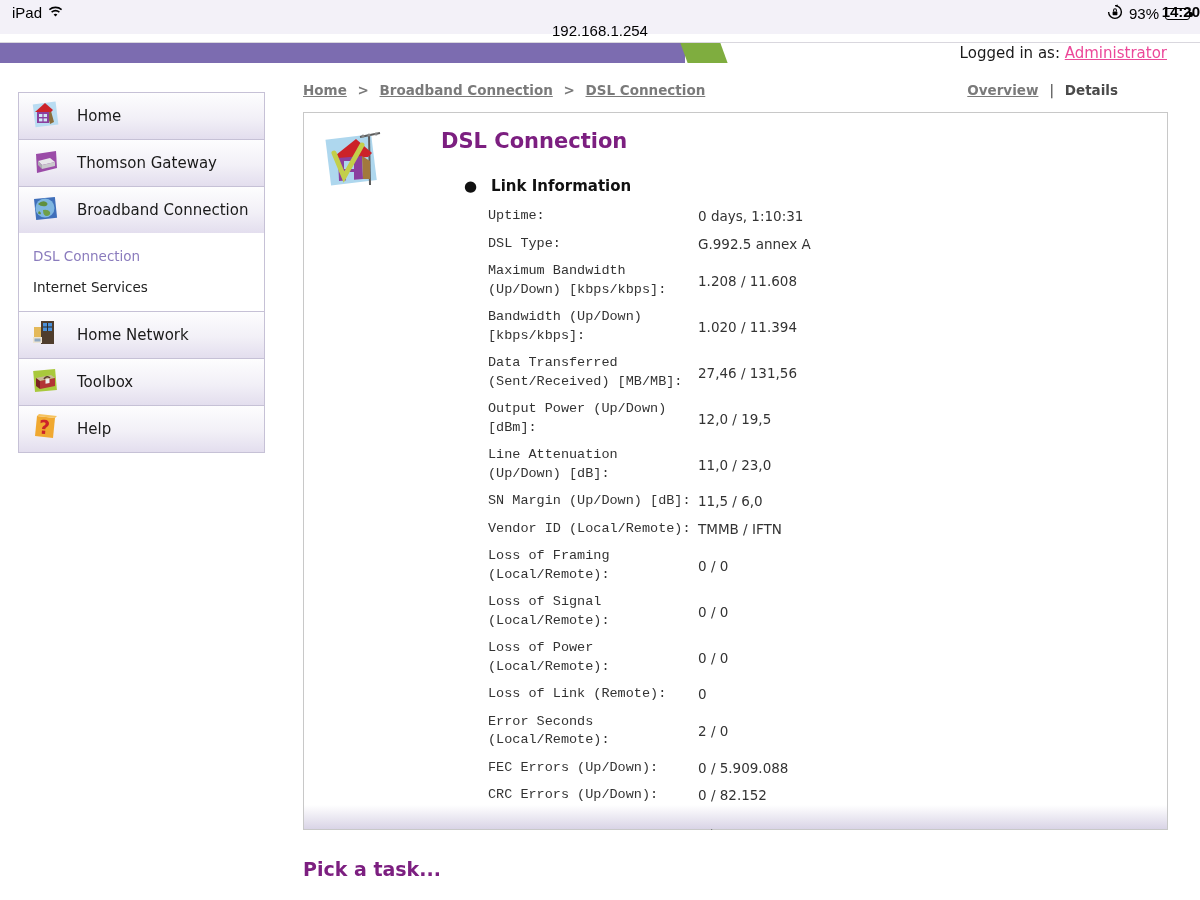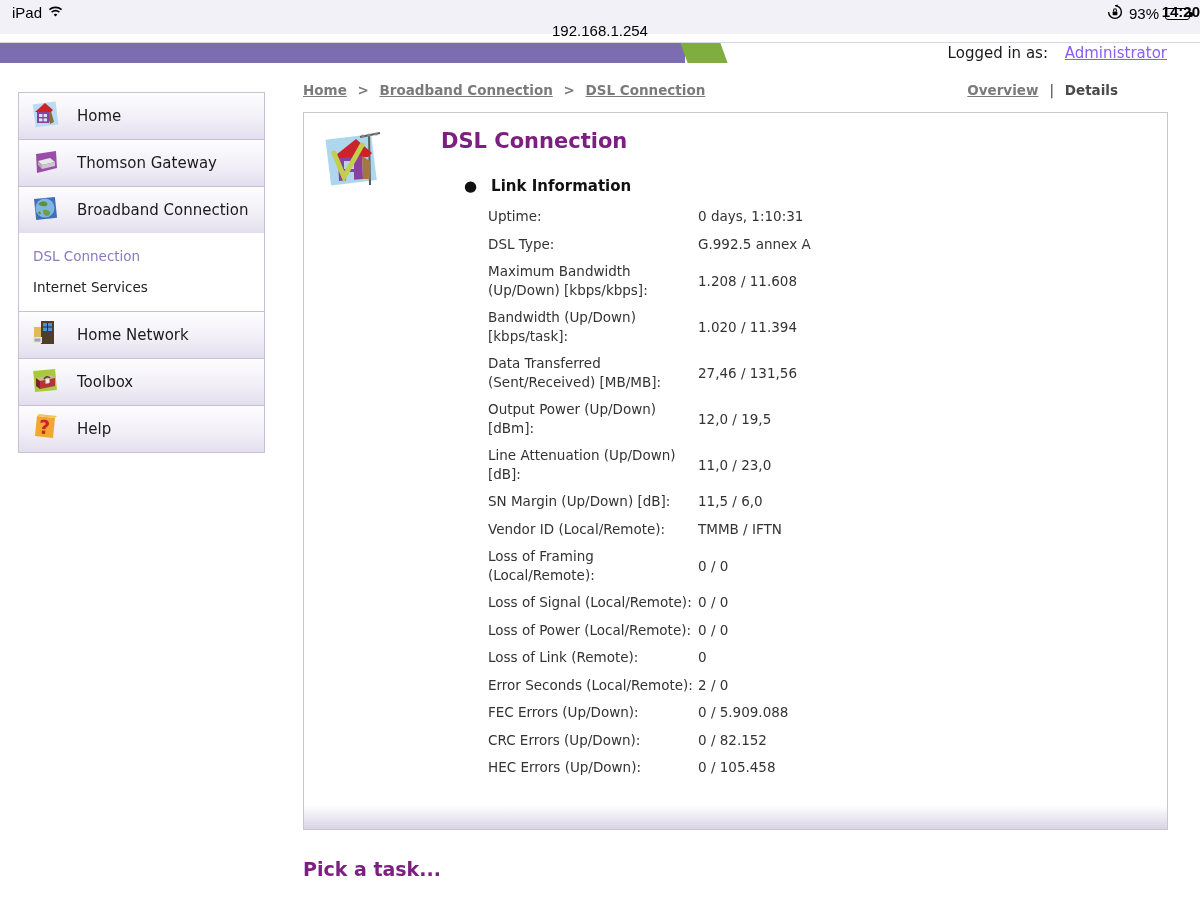--- a/index.html
+++ b/index.html
@@ -23,21 +23,21 @@
     background:#000; border-radius:0 2px 2px 0; }
 
   
   .brand-bar { position:absolute; left:0; top:42px; width:1200px; height:20px; background:#fff;
     border-top:1px solid #d9d7de; }
   .brand-purple { position:absolute; left:0; top:0; width:685px; height:20px; background:#7c6cb0; }
   .brand-green { position:absolute; left:684px; top:0; width:40px; height:20px;
     background:#7fad3f; transform:skewX(20deg); }
   .logged-in { position:absolute; right:33px; top:0; height:20px; line-height:20px;
     font-size:15px; color:#1a1a1a; }
-  .logged-in a { color:#8b5cf6; text-decoration:underline;margin-left:12px; }
+  .logged-in a { color:#ec4899; text-decoration:underline; }
 
   
   .sidebar { position:absolute; left:18px; top:92px; width:247px; }
   .menu-item { height:48px; border:1px solid #c6c1d6; margin-top:-1px;
     background:linear-gradient(180deg,#fdfdfe 0%,#f2f0f7 55%,#e3deee 100%);
     display:flex; align-items:center; gap:16px; padding-left:10px; cursor:pointer; }
   .menu-item:first-child { margin-top:0; }
   .menu-item .mi-label { font-size:15px; color:#1a1a1a; }
   .submenu { border:1px solid #c6c1d6; border-top:none; margin-top:-1px; background:#fff;
     padding:10px 0 6px 14px; }
@@ -58,21 +58,21 @@
   .content-box .bottom-fade { position:absolute; left:0; right:0; bottom:0; height:24px;
     background:linear-gradient(180deg,#ffffff 0%,#d9d4e6 100%); }
   .page-icon { position:absolute; left:18px; top:14px; }
   .box-title { position:absolute; left:137px; top:16px; font-size:21px; font-weight:bold;
     color:#7c1f80; }
   .section-row { position:absolute; left:160px; top:64px; display:flex; gap:14px;
     font-size:15px; font-weight:bold; color:#111; align-items:center; }
   .section-row .bullet { font-size:15px; }
   .kv-table { position:absolute; left:184px; top:94px; width:640px; }
   .kv-row { display:flex; align-items:center; margin-bottom:9px; }
-  .kv-label { width:205px; font-size:13.5px; line-height:18.5px; color:#333; }
+  .kv-label { width:205px; font-size:13.5px; line-height:18.5px; color:#333;font-family:Liberation Mono, monospace; }
   .kv-value { margin-left:5px; font-size:13.5px; color:#333; }
 
   .pick-task { position:absolute; left:303px; top:858px; font-size:19px; font-weight:bold;
     color:#7c1f80; }
 </style>
 </head>
 <body>
 
 <div class="status-bar">
   <div class="sb-left">
@@ -252,21 +252,21 @@
       </div>
       <div class="kv-row">
         <div class="kv-label">DSL Type:</div>
         <div class="kv-value">G.992.5 annex A</div>
       </div>
       <div class="kv-row">
         <div class="kv-label">Maximum Bandwidth (Up/Down) [kbps/kbps]:</div>
         <div class="kv-value">1.208 / 11.608</div>
       </div>
       <div class="kv-row">
-        <div class="kv-label">Bandwidth (Up/Down) [kbps/task]:</div>
+        <div class="kv-label">Bandwidth (Up/Down) [kbps/kbps]:</div>
         <div class="kv-value">1.020 / 11.394</div>
       </div>
       <div class="kv-row">
         <div class="kv-label">Data Transferred (Sent/Received) [MB/MB]:</div>
         <div class="kv-value">27,46 / 131,56</div>
       </div>
       <div class="kv-row">
         <div class="kv-label">Output Power (Up/Down) [dBm]:</div>
         <div class="kv-value">12,0 / 19,5</div>
       </div>

